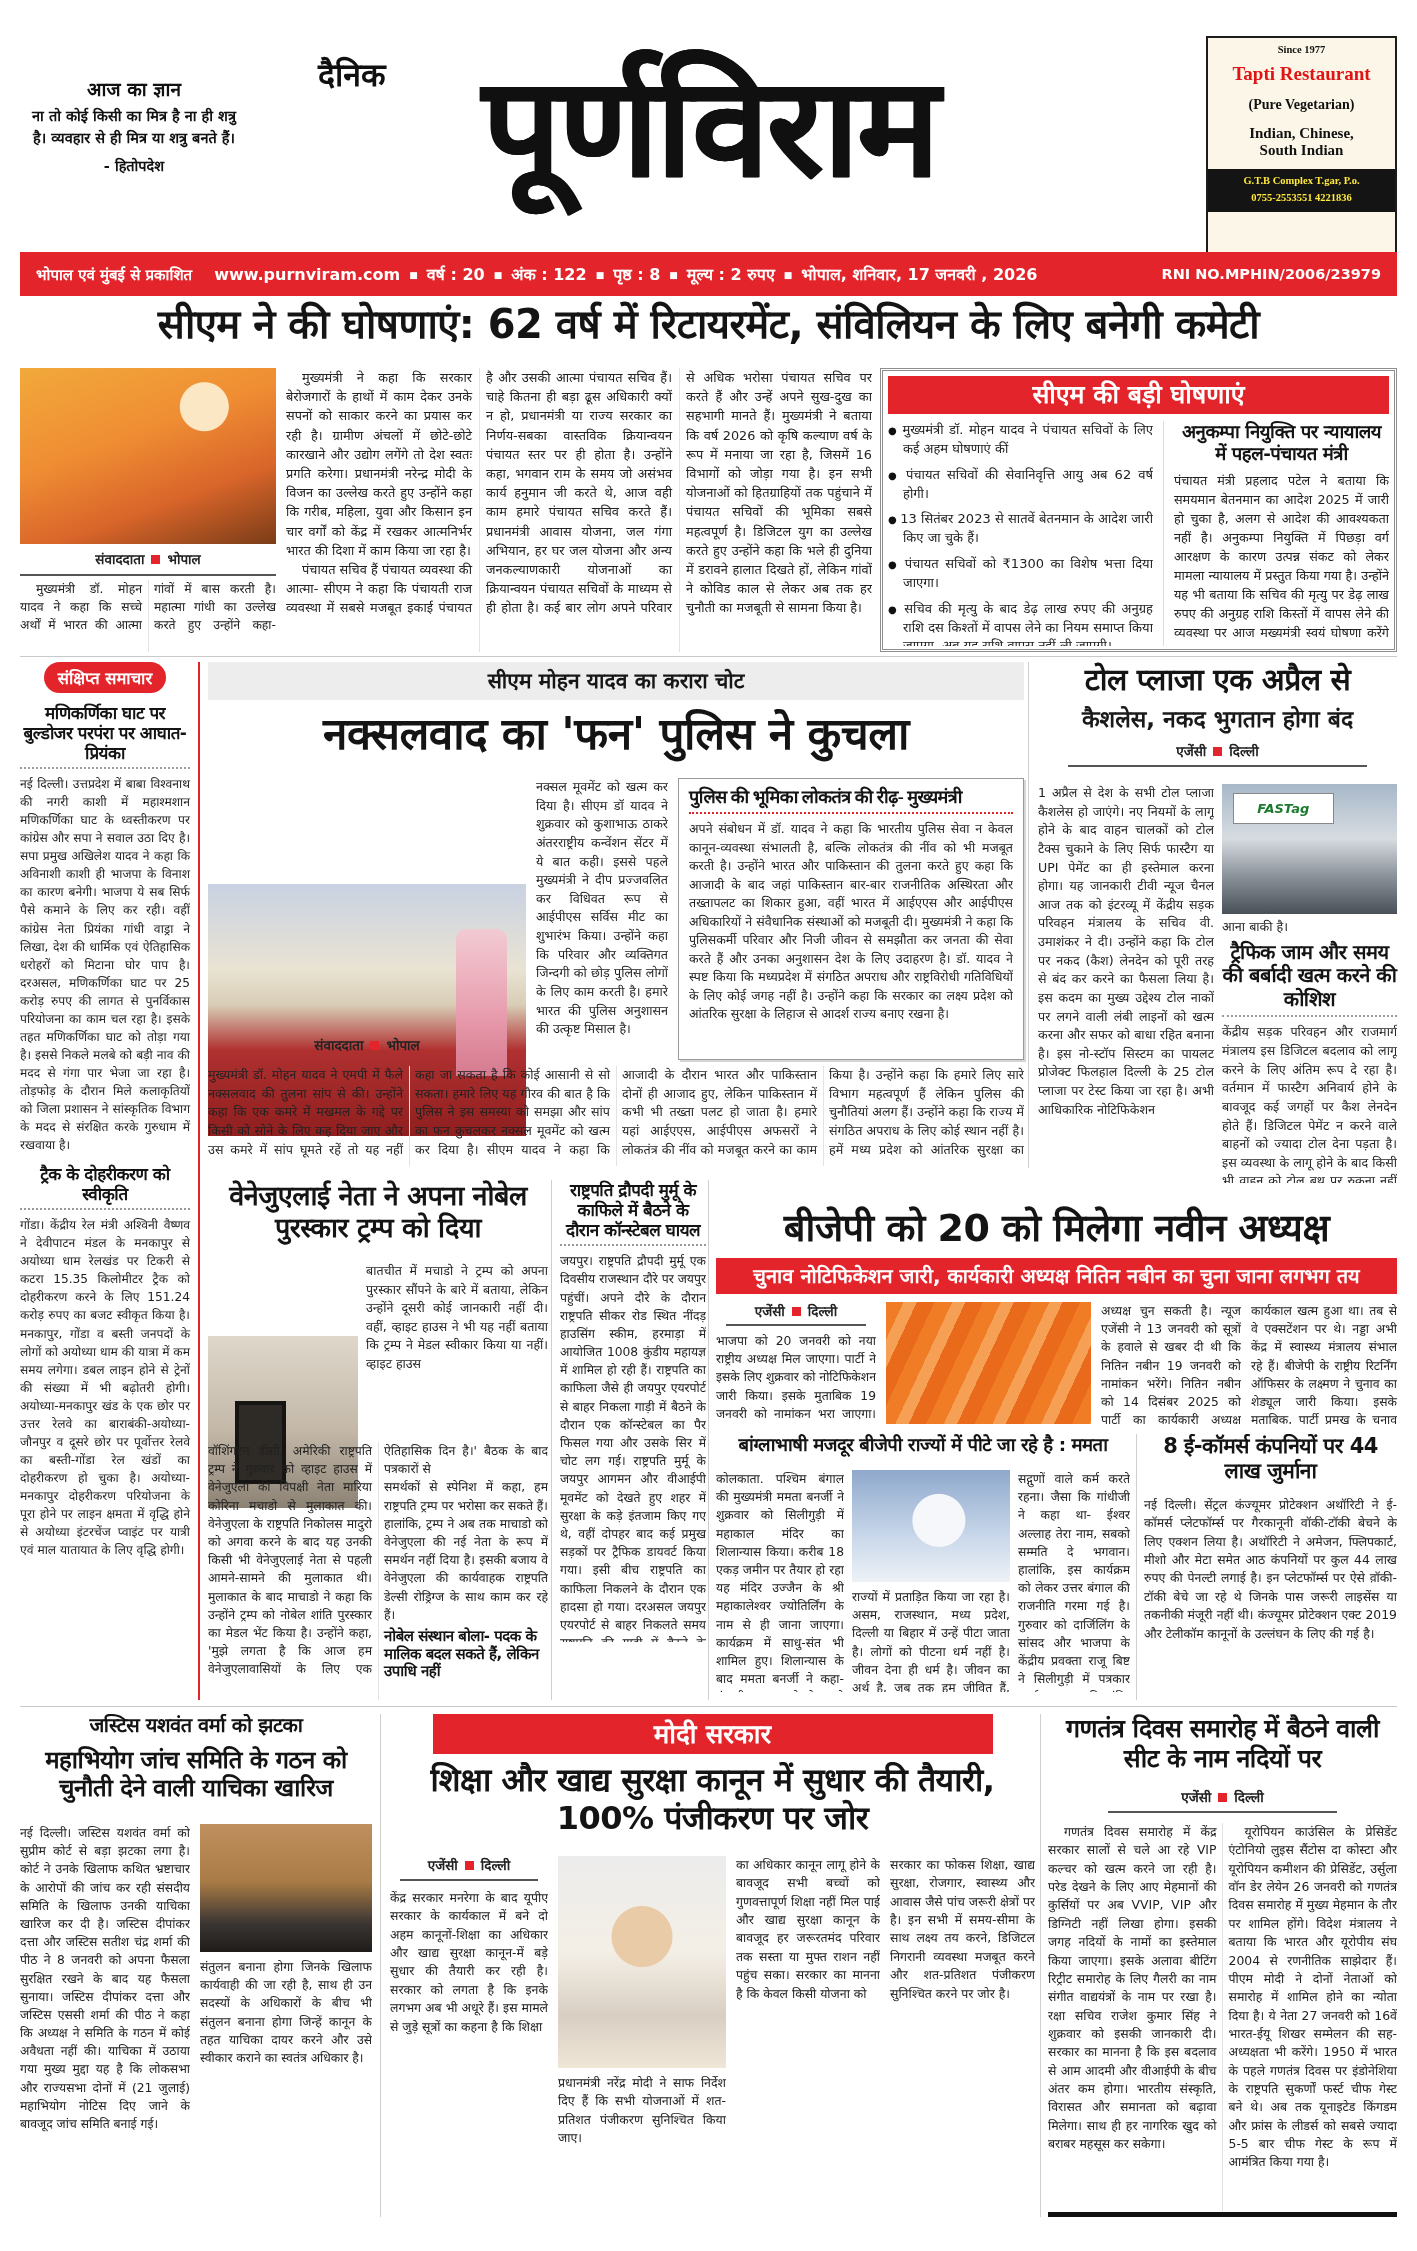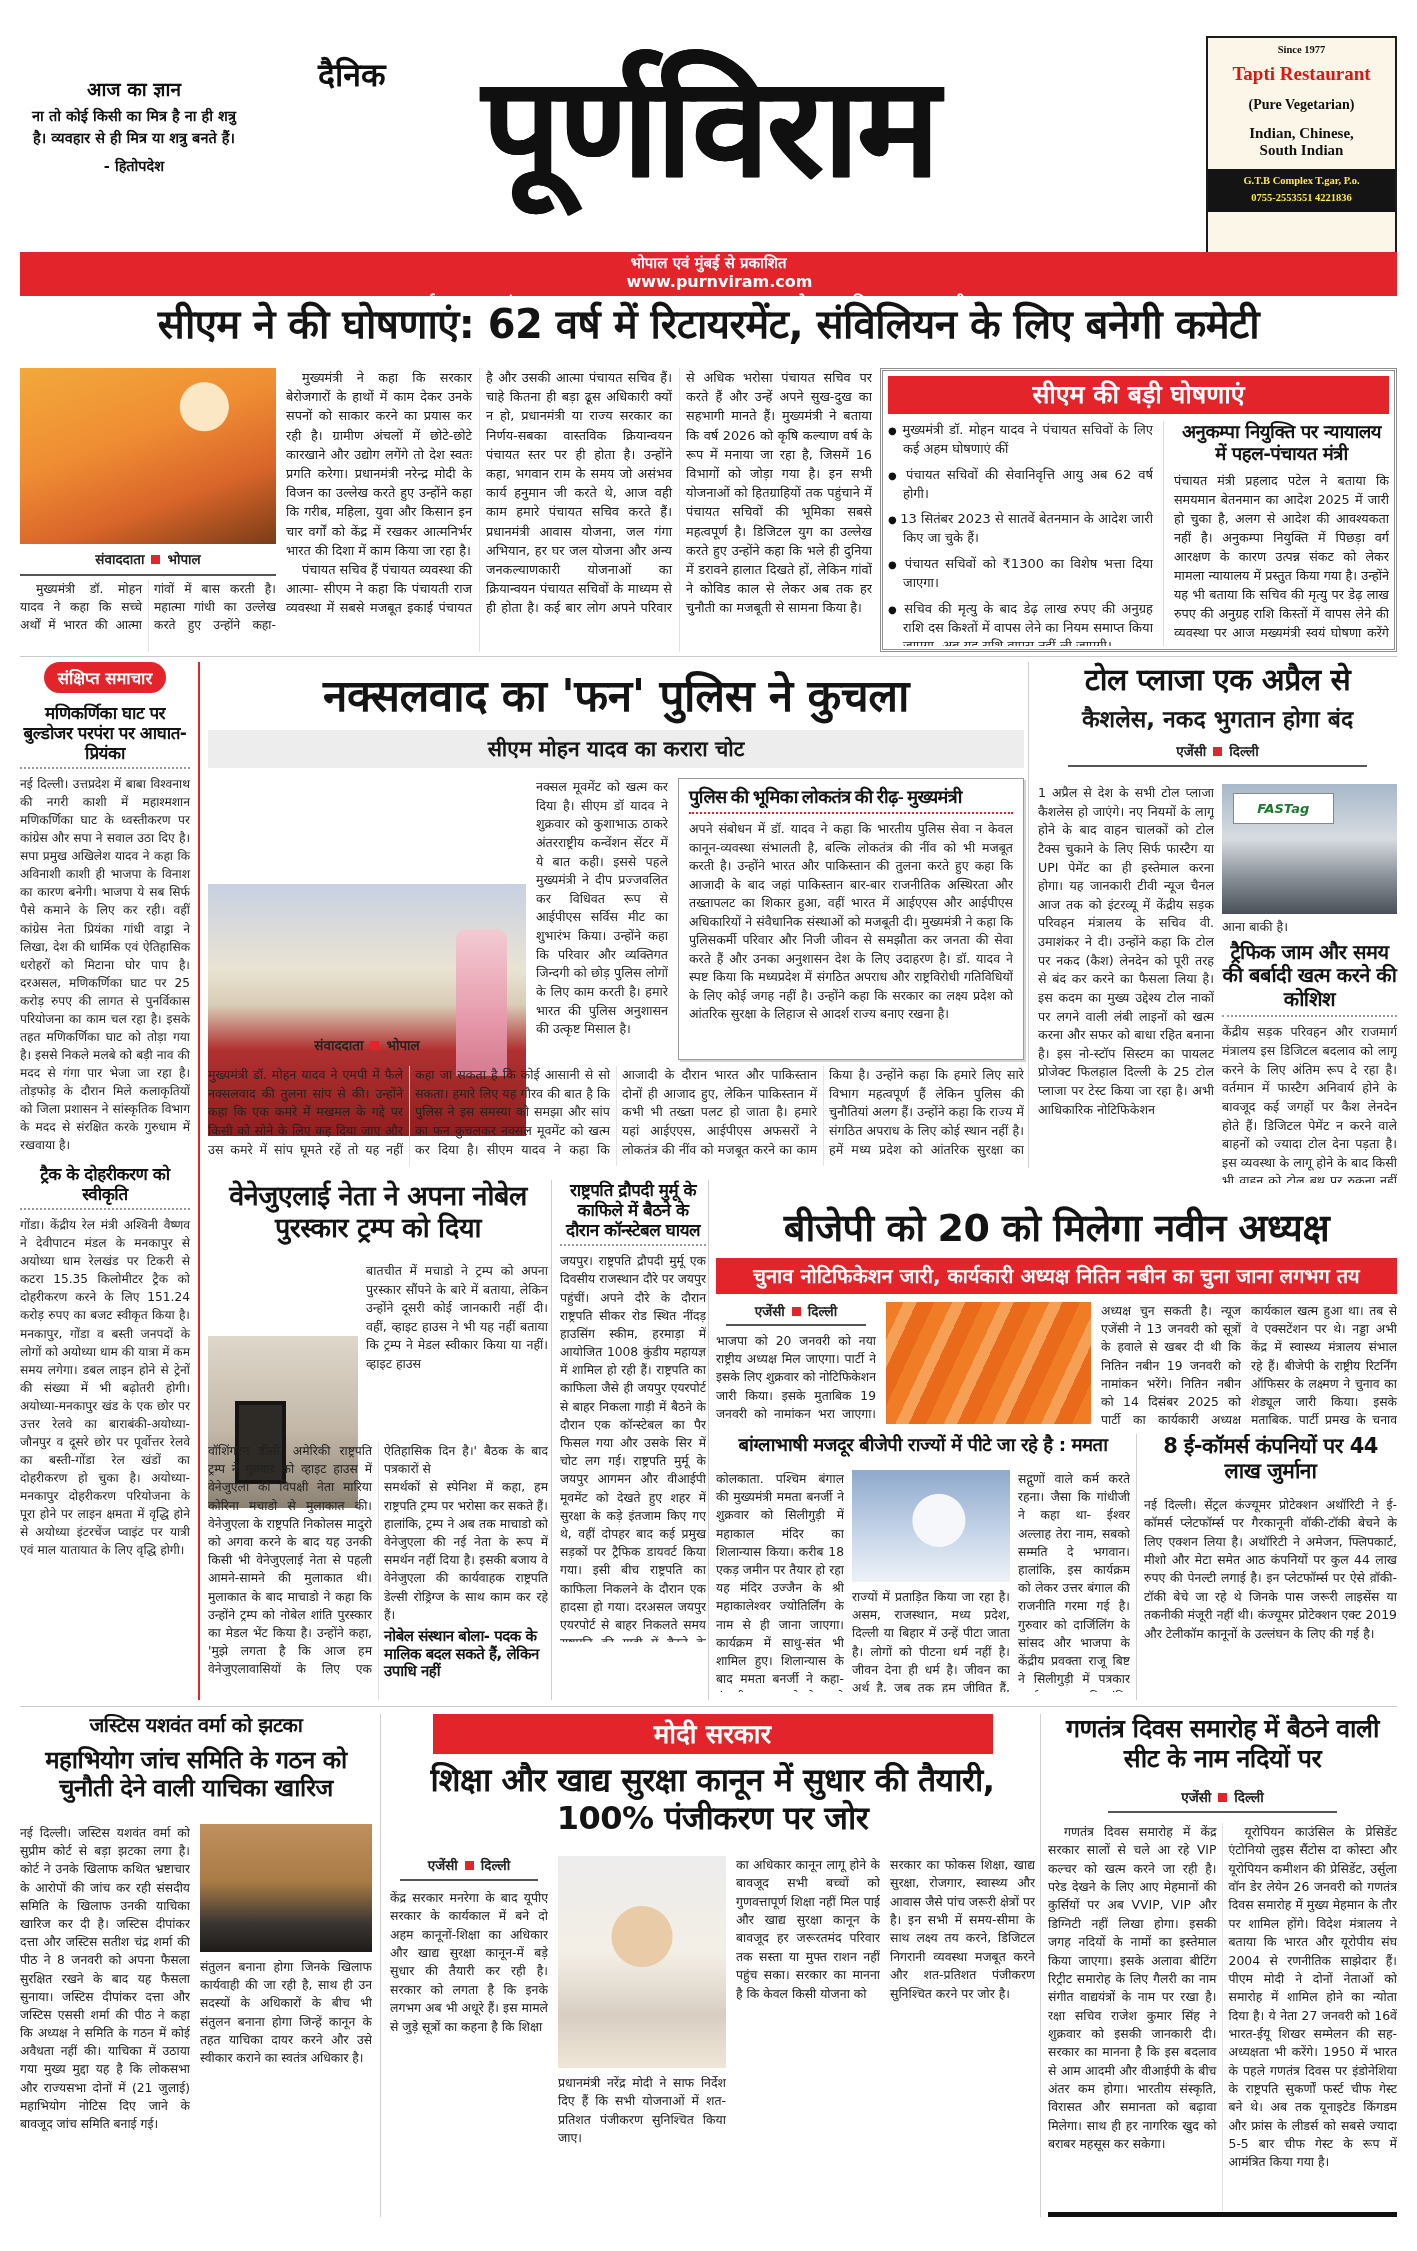--- a/index.html
+++ b/index.html
@@ -10,21 +10,21 @@
   .c { text-align:center; }
   .b { font-weight:700; }
   .clip { overflow:hidden; }
   .body { font-size:13px; line-height:1.5; color:#222; text-align:justify; }
   .body-s { font-size:12.4px; line-height:1.48; color:#222; text-align:justify; }
   .ind { text-indent:16px; }
   .dev-head { font-weight:700; color:#141414; letter-spacing:-0.5px; line-height:1.18; }
   .cols2 { column-count:2; column-gap:12px; column-rule:1px solid #e3e3e3; }
   .cols3 { column-count:3; column-gap:14px; column-rule:1px solid #e3e3e3; }
   .cols4 { column-count:4; column-gap:12px; column-rule:1px solid #e3e3e3; }
-  .redbg { background:#e3242b; color:#fff;flex-direction:column; }
+  .redbg { background:#e3242b; color:#fff; }
   .byline { display:flex; align-items:center; justify-content:center; gap:7px; font-weight:700; font-size:13.5px; color:#222; }
   .byline .sq { width:9px; height:9px; background:#e3242b; flex:0 0 auto; }
   .dotrule { border-top:2px dotted #9a9a9a; margin:4px 0 6px; }
   .dotrule-red { border-top:2px dotted #e3242b; margin:4px 0 6px; }
   .vline { width:1px; background:#cfcfcf; }
   .hline { height:1px; background:#c9c9c9; }
   .ph { background:#b9b9b9; position:relative; overflow:hidden; }
   .ph-rally { background: radial-gradient(circle at 72% 22%, #fce7c4 0 24px, rgba(0,0,0,0) 25px), linear-gradient(160deg,#f2a93b 0%, #ef8d33 40%, #d9652a 70%, #7a3c17 100%); }
   .ph-hall { background: linear-gradient(180deg,#c9d2e2 0%, #e9e3d3 34%, #d8cdb6 48%, #b03030 66%, #8f1f1f 100%); }
   .ph-hall .stagefig { position:absolute; right:6%; top:18%; width:16%; height:58%; background:linear-gradient(180deg,#f3c9d2 0%, #e89aad 60%, #d87f95 100%); border-radius:10px 10px 0 0; opacity:.95; }
@@ -117,22 +117,22 @@
     <div class="c"><span class="pill">संक्षिप्त समाचार</span></div>
     <div class="c dev-head" style="font-size:17px; margin-top:10px;">मणिकर्णिका घाट पर बुल्डोजर परपंरा पर आघात-प्रियंका</div>
     <div class="dotrule"></div>
     <div class="body-s" style="font-size:12.2px;">नई दिल्ली। उत्तप्रदेश में बाबा विश्वनाथ की नगरी काशी में महाश्मशान मणिकर्णिका घाट के ध्वस्तीकरण पर कांग्रेस और सपा ने सवाल उठा दिए है। सपा प्रमुख अखिलेश यादव ने कहा कि अविनाशी काशी ही भाजपा के विनाश का कारण बनेगी। भाजपा ये सब सिर्फ पैसे कमाने के लिए कर रही। वहीं कांग्रेस नेता प्रियंका गांधी वाड्रा ने लिखा, देश की धार्मिक एवं ऐतिहासिक धरोहरों को मिटाना घोर पाप है। दरअसल, मणिकर्णिका घाट पर 25 करोड़ रुपए की लागत से पुनर्विकास परियोजना का काम चल रहा है। इसके तहत मणिकर्णिका घाट को तोड़ा गया है। इससे निकले मलबे को बड़ी नाव की मदद से गंगा पार भेजा जा रहा है। तोड़फोड़ के दौरान मिले कलाकृतियों को जिला प्रशासन ने सांस्कृतिक विभाग के मदद से संरक्षित करके गुरुधाम में रखवाया है।</div>
     <div class="c dev-head" style="font-size:17px; margin-top:10px;">ट्रैक के दोहरीकरण को स्वीकृति</div>
     <div class="dotrule"></div>
     <div class="body-s" style="font-size:12.2px;">गोंडा। केंद्रीय रेल मंत्री अश्विनी वैष्णव ने देवीपाटन मंडल के मनकापुर से अयोध्या धाम रेलखंड पर टिकरी से कटरा 15.35 किलोमीटर ट्रैक को दोहरीकरण करने के लिए 151.24 करोड़ रुपए का बजट स्वीकृत किया है। मनकापुर, गोंडा व बस्ती जनपदों के लोगों को अयोध्या धाम की यात्रा में कम समय लगेगा। डबल लाइन होने से ट्रेनों की संख्या में भी बढ़ोतरी होगी। अयोध्या-मनकापुर खंड के एक छोर पर उत्तर रेलवे का बाराबंकी-अयोध्या-जौनपुर व दूसरे छोर पर पूर्वोत्तर रेलवे का बस्ती-गोंडा रेल खंडों का दोहरीकरण हो चुका है। अयोध्या-मनकापुर दोहरीकरण परियोजना के पूरा होने पर लाइन क्षमता में वृद्धि होने से अयोध्या इंटरचेंज प्वाइंट पर यात्री एवं माल यातायात के लिए वृद्धि होगी।</div>
   </div>
 
   <div class="abs" style="left:208px; top:662px; width:816px; height:508px;">
+    <div class="c b clip" style="background:#ededed; height:38px; line-height:38px; font-size:21px; color:#161616;">सीएम मोहन यादव का करारा चोट</div>
     <div class="c dev-head clip" style="margin-top:8px; height:60px; font-size:44px; white-space:nowrap;">नक्सलवाद का 'फन' पुलिस ने कुचला</div>
-    <div class="c b clip" style="background:#ededed; height:38px; line-height:38px; font-size:21px; color:#161616;">सीएम मोहन यादव का करारा चोट</div>
     <div class="abs ph ph-hall" style="left:0; top:116px; width:318px; height:252px;">
         <div class="stagefig"></div>
       </div>
     <div class="abs byline" style="left:0; top:374px; width:318px;">
       <span>संवाददाता</span>
         <span class="sq"></span>
         <span>भोपाल</span>
     </div>
     <div class="abs body-s clip" style="left:328px; top:116px; width:132px; height:282px; font-size:12.6px;">नक्सल मूवमेंट को खत्म कर दिया है। सीएम डॉ यादव ने शुक्रवार को कुशाभाऊ ठाकरे अंतरराष्ट्रीय कन्वेंशन सेंटर में ये बात कही। इससे पहले मुख्यमंत्री ने दीप प्रज्जवलित कर विधिवत रूप से आईपीएस सर्विस मीट का शुभारंभ किया। उन्होंने कहा कि परिवार और व्यक्तिगत जिन्दगी को छोड़ पुलिस लोगों के लिए काम करती है। हमारे भारत की पुलिस अनुशासन की उत्कृष्ट मिसाल है।</div>
     <div class="abs clip" style="left:470px; top:116px; width:346px; height:282px; border:1px solid #9a9a9a; box-shadow:2px 2px 0 #d5d5d5; padding:8px 10px;">

